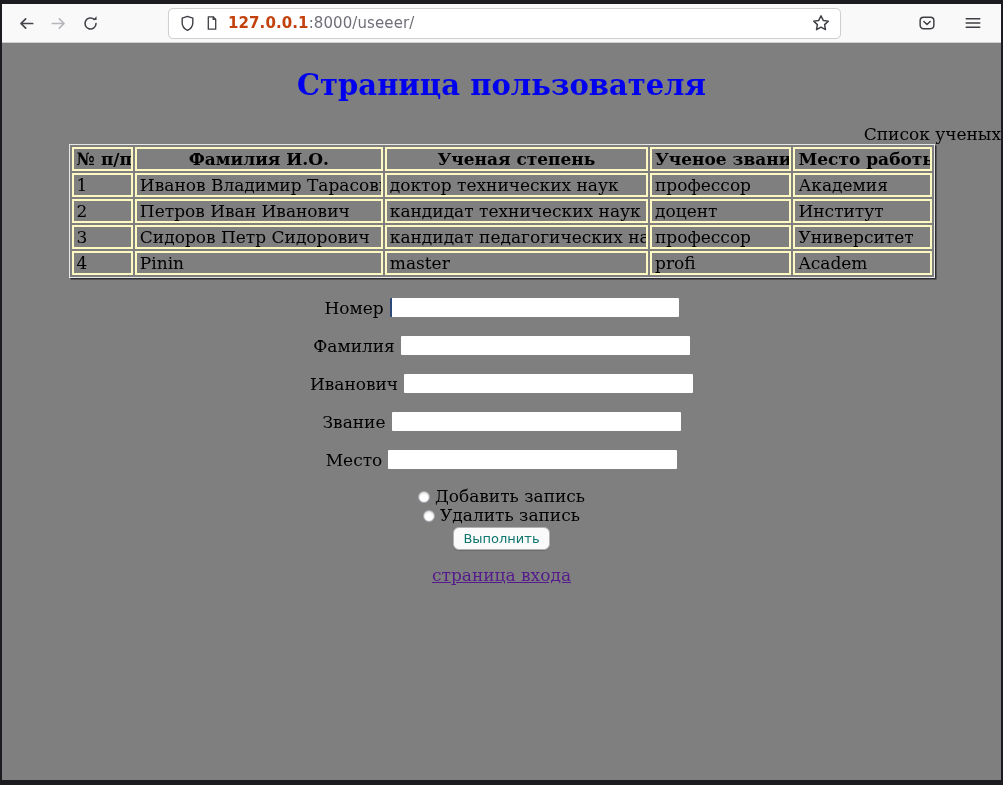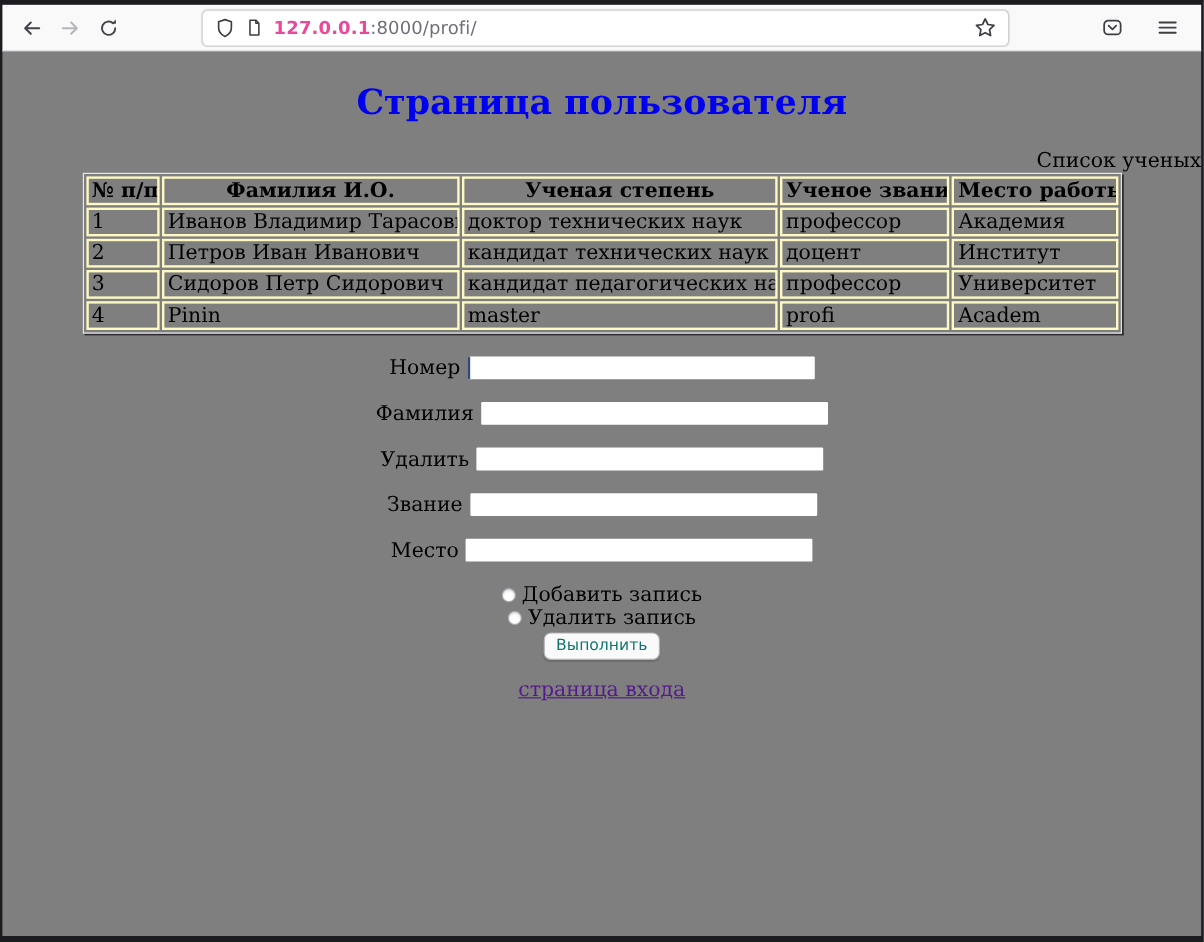--- a/index.html
+++ b/index.html
@@ -24,21 +24,21 @@
     width:32px; height:30px; display:flex; align-items:center; justify-content:center;
     border-radius:4px; flex:none;
   }
   .urlbar {
     flex:1; height:31px; margin:0 70px 0 62px;
     background:#ffffff; border:1px solid #cfcfd4; border-radius:5px;
     display:flex; align-items:center; padding:0 10px; gap:8px;
     box-shadow:0 0 1px rgba(0,0,0,.08);
   }
   .url-text { font-size:15px; letter-spacing:.1px; white-space:nowrap; }
-  .url-host { color:#ec4899; font-weight:600; }
+  .url-host { color:#c2410c; font-weight:600; }
   .url-rest { color:#6f6f78; }
   .star-wrap { margin-left:auto; display:flex; align-items:center; }
   .right-btns { display:flex; align-items:center; gap:14px; flex:none; padding-right:4px; }
   svg.icon { display:block; }
 
   
   .page {
     flex:1; background:#7f7f7f; color:#000; text-align:center;
     font-family:"DejaVu Serif", serif; overflow:hidden;
   }
@@ -120,21 +120,21 @@
     </div>
 
     <div class="urlbar">
       <svg class="icon" width="17" height="17" viewBox="0 0 16 16">
         <path d="M8 1.3 13 3v4.6c0 3.3-2.1 5.5-5 6.9-2.9-1.4-5-3.6-5-6.9V3z" fill="none" stroke="#3e3e44" stroke-width="1.3" stroke-linejoin="round"></path>
       </svg>
       <svg class="icon" width="16" height="16" viewBox="0 0 16 16">
         <path d="M4.3 1.8h4.9l2.5 2.6v9.8H4.3z" fill="none" stroke="#3e3e44" stroke-width="1.3" stroke-linejoin="round"></path>
         <path d="M9.2 1.8v2.6h2.5" fill="none" stroke="#3e3e44" stroke-width="1.3" stroke-linejoin="round"></path>
       </svg>
-      <span class="url-text"><span class="url-host">127.0.0.1</span><span class="url-rest">:8000/profi/</span></span>
+      <span class="url-text"><span class="url-host">127.0.0.1</span><span class="url-rest">:8000/useeer/</span></span>
       <span class="star-wrap">
         <svg class="icon" width="18" height="18" viewBox="0 0 16 16">
           <path d="M8 1.6l2 4.1 4.5.65-3.3 3.1.8 4.45L8 11.75l-4 2.15.8-4.45-3.3-3.1L6 5.7z" fill="none" stroke="#3e3e44" stroke-width="1.3" stroke-linejoin="round"></path>
         </svg>
       </span>
     </div>
 
     <div class="right-btns">
       <div class="navbtn">
         <svg class="icon" width="18" height="18" viewBox="0 0 16 16">
@@ -203,21 +203,21 @@
       </table>
 
     <div>
       <div class="frow">
         <label>Номер</label><input class="focused" type="text" value="" style="">
       </div>
       <div class="frow">
         <label>Фамилия</label><input type="text" value="" style="">
       </div>
       <div class="frow">
-        <label>Удалить</label><input type="text" value="" style="">
+        <label>Иванович</label><input type="text" value="" style="">
       </div>
       <div class="frow">
         <label>Звание</label><input type="text" value="" style="">
       </div>
       <div class="frow">
         <label>Место</label><input type="text" value="" style="">
       </div>
 
       <div class="radio-group">
         <div class="radio-line">

